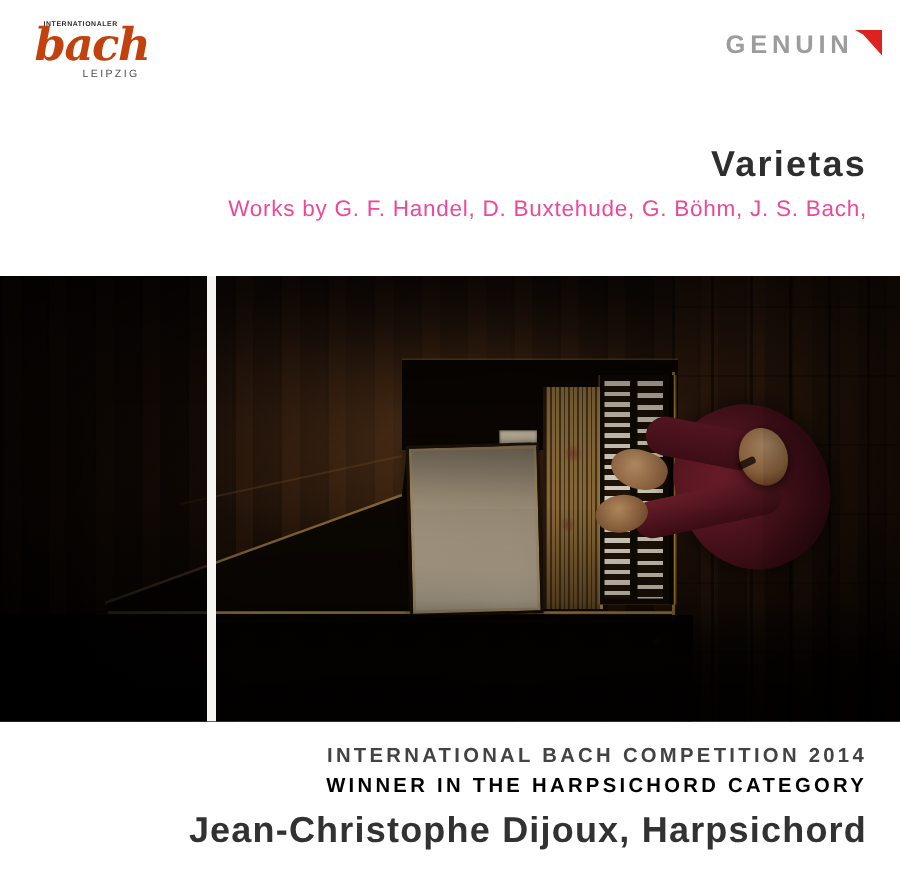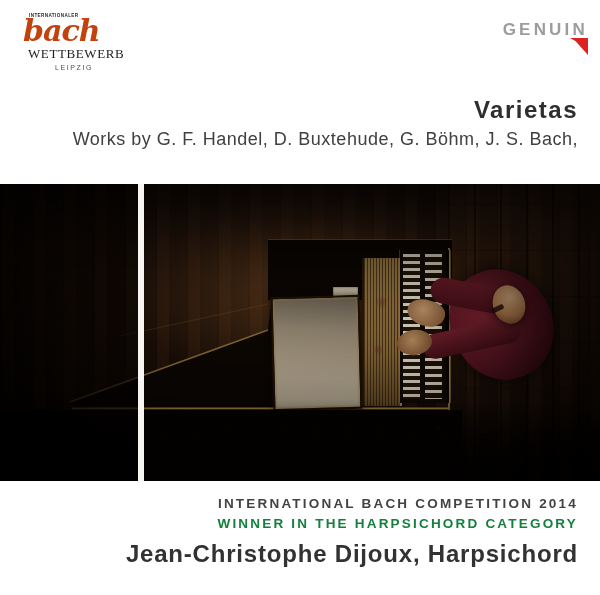--- a/index.html
+++ b/index.html
@@ -8,29 +8,29 @@
 
   
   .bach-logo{position:absolute;left:23px;top:13px;color:#1b1b1b;}
   .bach-intl{font-size:4.6px;letter-spacing:.4px;font-weight:bold;color:#2a2a2a;margin-left:6px;}
   .bach-word{font-family:"DejaVu Serif",serif;font-style:italic;font-weight:bold;
              font-size:30px;line-height:26px;letter-spacing:-1px;color:#c2410c;margin-top:0px;}
   .bach-wett{font-family:"Liberation Serif",serif;font-size:13px;letter-spacing:.6px;
              color:#1c1c1c;margin-top:2px;margin-left:5px;}
   .bach-leipzig{font-size:7px;letter-spacing:1.6px;color:#4f4f4f;margin-top:2px;margin-left:32px;}
 
-  .genuin{position:absolute;top:19px;right:12px;display:flex;align-items:flex-end;flex-direction:column;}
+  .genuin{position:absolute;top:19px;right:12px;display:flex;align-items:center;}
   .genuin-text{font-size:17px;font-weight:bold;letter-spacing:3.2px;color:#9c9c9c;line-height:17px;margin-top:2px;}
   .genuin-tri{width:18px;height:17px;background:#dc2320;margin-left:1px;
               clip-path:polygon(0 0,100% 0,100% 100%,30% 18%);}
 
   
   .title-block{position:absolute;top:96px;left:12px;right:22px;text-align:right;}
   .album-title{font-size:24px;font-weight:bold;letter-spacing:1.5px;color:#2e2e2e;line-height:28px;}
-  .works{font-size:18px;letter-spacing:.5px;color:#404040;line-height:21px;}
+  .works{font-size:15px;letter-spacing:.5px;color:#ec4899;line-height:21px;}
   .works-first{margin-top:5px;}
 
   
   .photo{position:absolute;left:0;top:184px;width:600px;height:297px;overflow:hidden;background:#1a0f08;}
   .wood{position:absolute;inset:0;
     background:
       repeating-linear-gradient(90deg, rgba(0,0,0,.38) 0 2px, rgba(0,0,0,0) 2px 31px),
       repeating-linear-gradient(90deg, rgba(150,90,40,.07) 0 14px, rgba(0,0,0,.12) 14px 31px),
       linear-gradient(180deg,#291810 0%,#22130a 42%,#150b05 100%);}
   .wood-right{position:absolute;left:448px;top:0;width:152px;height:297px;
@@ -90,32 +90,31 @@
 
   .left-dark{position:absolute;left:0;top:0;width:138px;height:297px;
     background:linear-gradient(180deg, rgba(8,3,1,.42), rgba(4,2,1,.62) 70%, rgba(3,1,0,.78));}
   .vignette{position:absolute;inset:0;
     box-shadow:inset 0 0 130px 55px rgba(0,0,0,.82), inset 0 30px 55px -12px rgba(0,0,0,.55);}
   .seam{position:absolute;left:138px;top:0;width:6px;height:297px;background:#f7f5f1;}
 
   
   .footer-line{position:absolute;left:0;right:22px;text-align:right;font-weight:bold;}
   .competition{top:496px;font-size:13.5px;letter-spacing:2.2px;color:#434343;}
-  .winner{top:516px;font-size:13.5px;letter-spacing:2.2px;color:#15803d;}
+  .winner{top:516px;font-size:13.5px;letter-spacing:2.2px;color:#000000;}
   .credit{top:540px;font-size:24px;letter-spacing:.8px;color:#323232;}
 </style>
 </head>
 <body>
 
 <div class="cover">
 
   <div class="bach-logo">
     <div class="bach-intl">INTERNATIONALER</div>
     <div class="bach-word">bach</div>
-    <div class="bach-wett">WETTBEWERB</div>
     <div class="bach-leipzig">LEIPZIG</div>
   </div>
 
   <div class="genuin">
     <span class="genuin-text">GENUIN</span>
     <span class="genuin-tri"></span>
   </div>
 
   <section class="title-block">
     <div class="album-title">Varietas</div>

